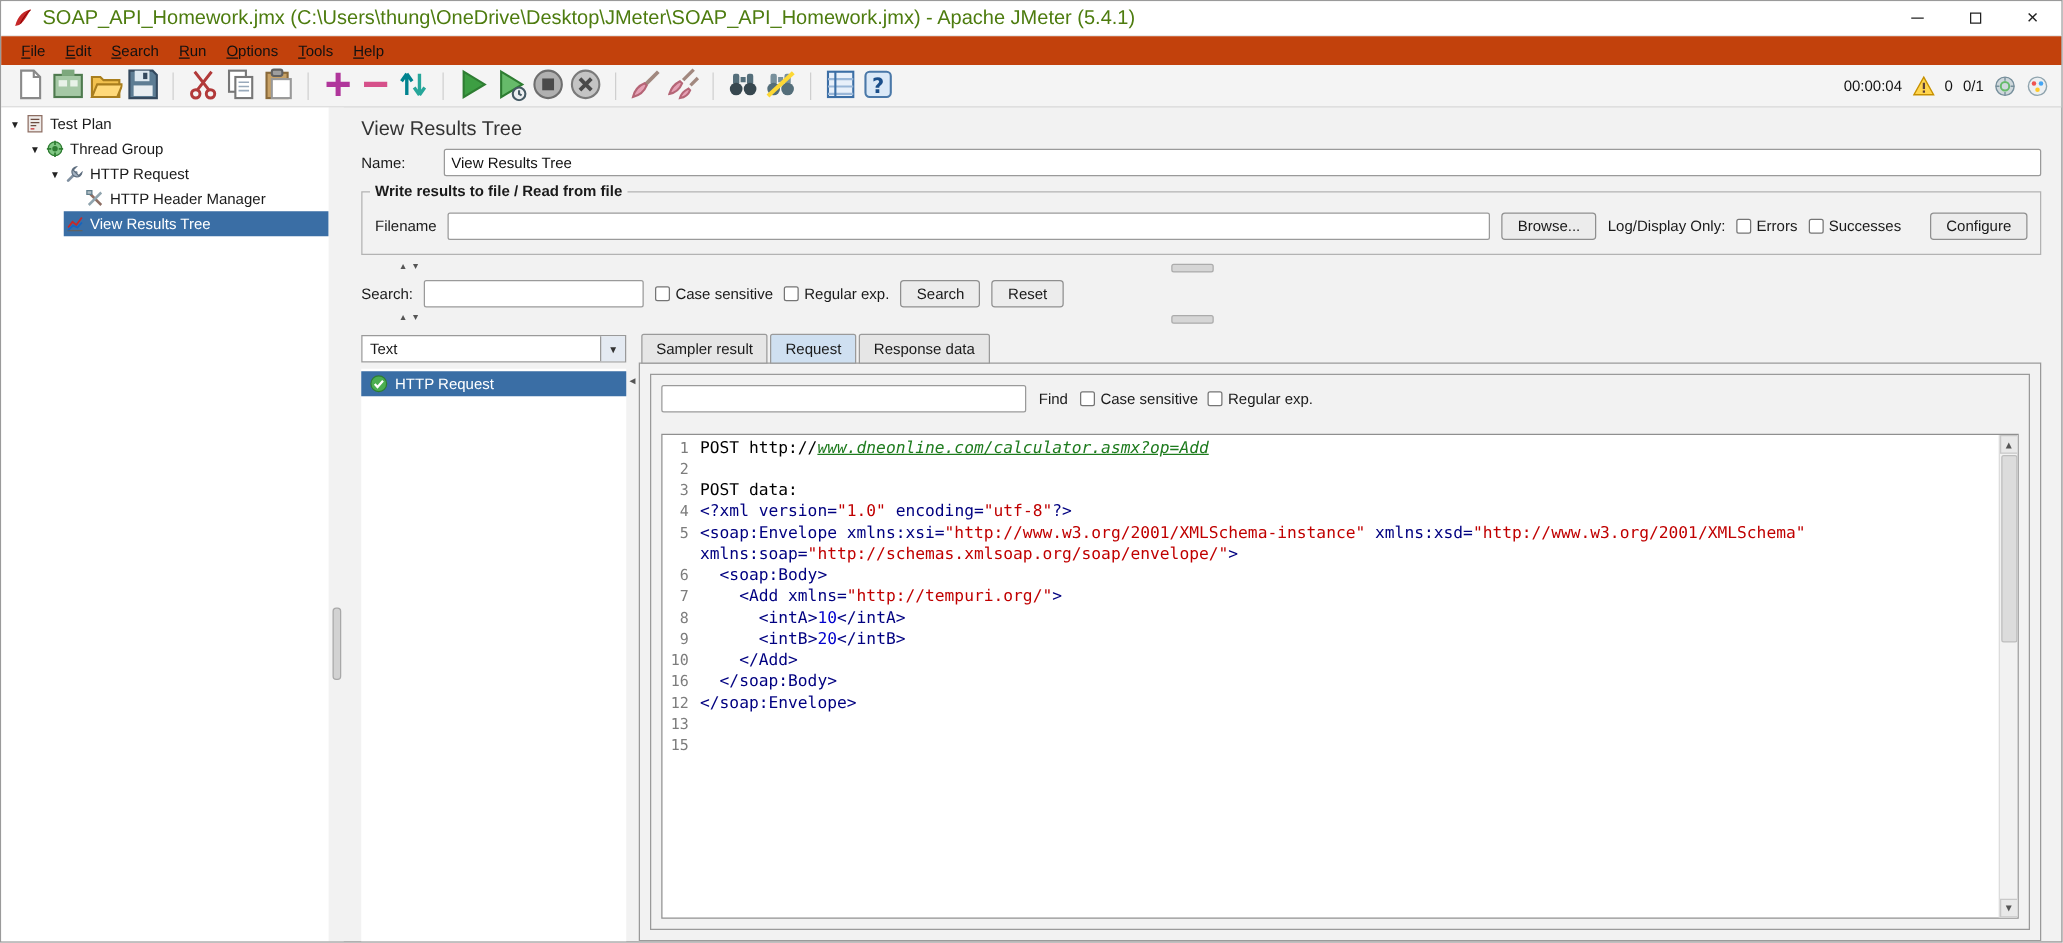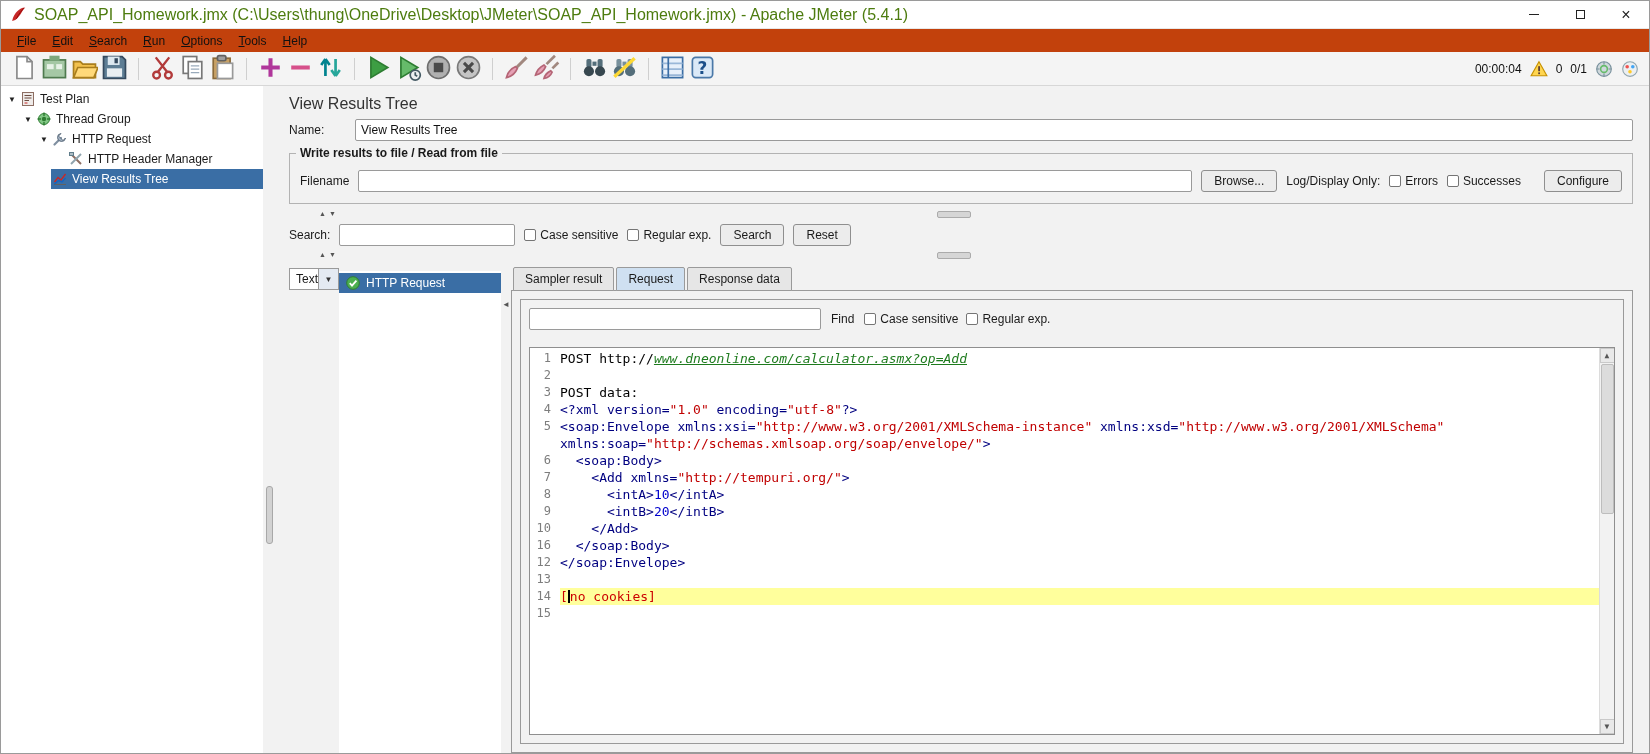--- a/index.html
+++ b/index.html
@@ -58,21 +58,21 @@
 .cb{width:12px;height:12px;border:1px solid #757575;background:#fff;display:inline-block;flex:none;border-radius:2px}
 .btn{height:22px;background:#ececec;border:1px solid #8f8f8f;border-radius:3px;padding:0 12px;font:12px "Liberation Sans",sans-serif;color:#1a1a1a;flex:none}
 #configure-btn{margin-left:14px}
 .hsplit{height:13px;position:relative;flex:none;display:flex;align-items:center}
 .split-arrows{position:absolute;left:44px;top:2px;display:flex;gap:3px;font-size:7px;color:#555;line-height:1}
 .hthumb{margin:0 auto;width:34px;height:7px;background:#d6d6d6;border:1px solid #ababab;border-radius:2px}
 .search-row{display:flex;align-items:center;gap:9px;padding:3px 0 3px 14px;flex:none}
 .search-input{width:176px}
 
 .bottom-split{flex:1;display:flex;min-height:0;padding:4px 0 0 14px}
-.results-left{width:212px;flex:none;display:flex;flex-direction:row;min-height:0}
+.results-left{width:212px;flex:none;display:flex;flex-direction:column;min-height:0}
 .combo{height:22px;border:1px solid #9a9a9a;background:#fff;display:flex;align-items:center;flex:none;margin-top:2px}
 .combo-text{flex:1;padding-left:6px}
 .combo-btn{width:20px;height:100%;background:#e4eaf2;border-left:1px solid #9a9a9a;display:flex;align-items:center;justify-content:center;font-size:8px;color:#333}
 .results-tree{flex:1;background:#fff;margin-top:5px;padding-top:2px}
 .rt-row{height:20px;display:flex;align-items:center;gap:5px;padding-left:6px}
 .rt-row.selected{background:#3a6ea5;color:#fff}
 .vsplit2{width:10px;flex:none;position:relative}
 .mini-arrow{position:absolute;top:34px;left:1px;font-size:8px;color:#555}
 .results-right{flex:1;display:flex;flex-direction:column;min-width:0;min-height:0}
 .tabs{display:flex;flex:none;padding-left:2px}
@@ -532,24 +532,20 @@
                       <span class="lc"><span class="seg-plain">  </span><span class="seg-tag">&lt;/soap:Body&gt;</span></span>
                     </div>
                     <div class="code-line">
                       <span class="ln">12</span>
                       <span class="lc"><span class="seg-tag">&lt;/soap:Envelope&gt;</span></span>
                     </div>
                     <div class="code-line">
                       <span class="ln">13</span>
                       <span class="lc"></span>
                     </div>
-                    <div class="code-line hl">
-                      <span class="ln">14</span>
-                      <span class="lc"><span class="seg-error">[</span><span class="caret"></span><span class="seg-error">no cookies]</span></span>
-                    </div>
                     <div class="code-line">
                       <span class="ln">15</span>
                       <span class="lc"></span>
                     </div>
                   </div>
                 <div class="scrollbar">
                   <div class="sb-btn">▲</div>
                   <div class="sb-thumb"></div>
                   <div class="sb-btn bottom">▼</div>
                 </div>

